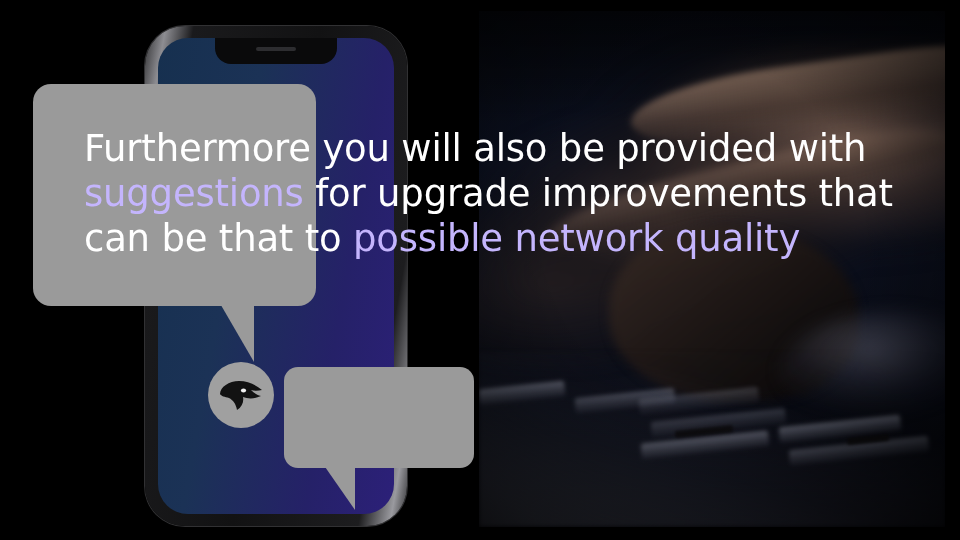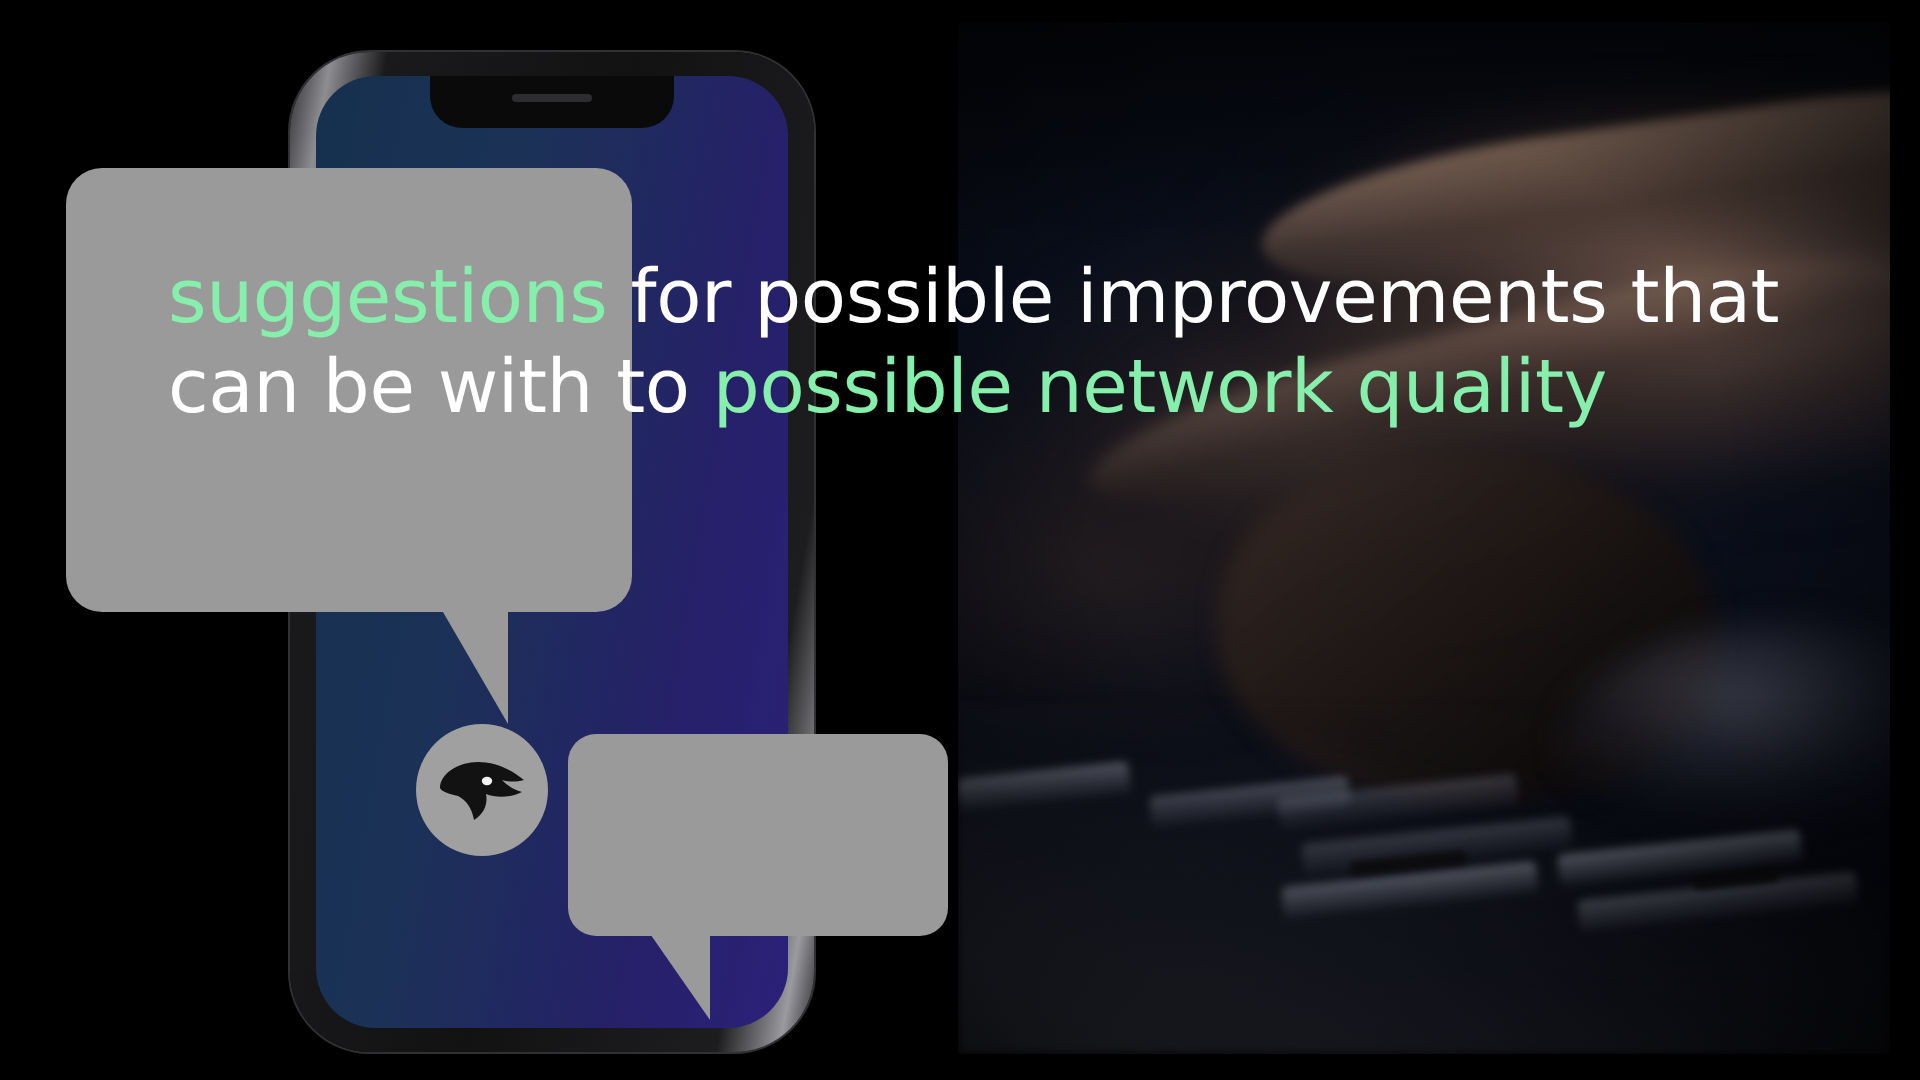--- a/index.html
+++ b/index.html
@@ -246,21 +246,21 @@
     width: 810px;
     z-index: 20;
     font-family: "DejaVu Sans", sans-serif;
     font-size: 37px;
     line-height: 45px;
     letter-spacing: -0.2px;
     color: #ffffff;
     white-space: nowrap;
   }
   .headline .hl-line { display: block; }
-  .hl-accent { color: #86efac; }
+  .hl-accent { color: #c4b5fd; }
 </style>
 </head>
 <body>
 
 <div class="slide">
 
   <div class="photo">
     <div class="photo-base"></div>
     <div class="ph-hand"></div>
     <div class="ph-knuckle"></div>
@@ -301,20 +301,23 @@
   </div>
 
   <div class="bubble bubble-main"></div>
   <div class="tail-main"></div>
 
   <div class="bubble bubble-small"></div>
   <div class="tail-small"></div>
 
   <div class="headline">
     <span class="hl-line">
-      <span class="hl-accent">suggestions</span><span> for possible improvements that</span>
+      <span>Furthermore you will also be provided with</span>
     </span>
     <span class="hl-line">
-      <span>can be with to </span><span class="hl-accent">possible network quality</span>
+      <span class="hl-accent">suggestions</span><span> for upgrade improvements that</span>
+    </span>
+    <span class="hl-line">
+      <span>can be that to </span><span class="hl-accent">possible network quality</span>
     </span>
   </div>
 
 </div>
 
 </body></html>

